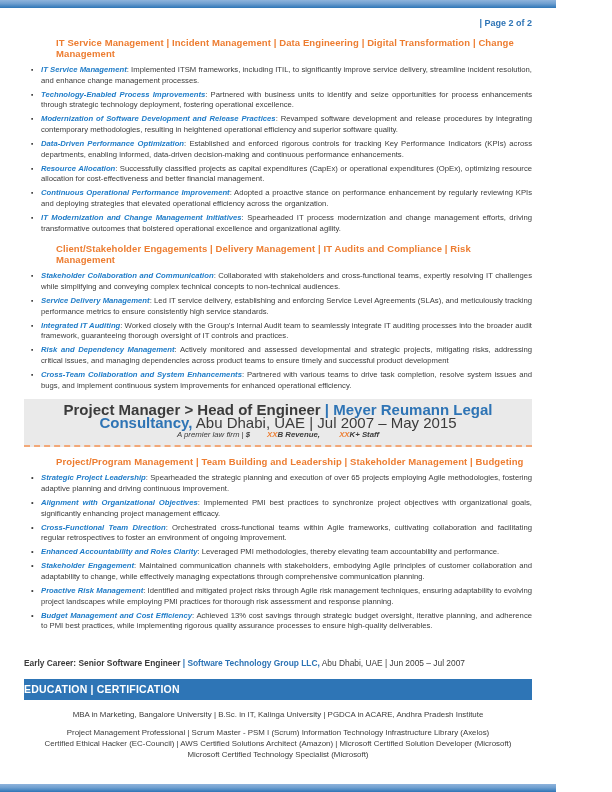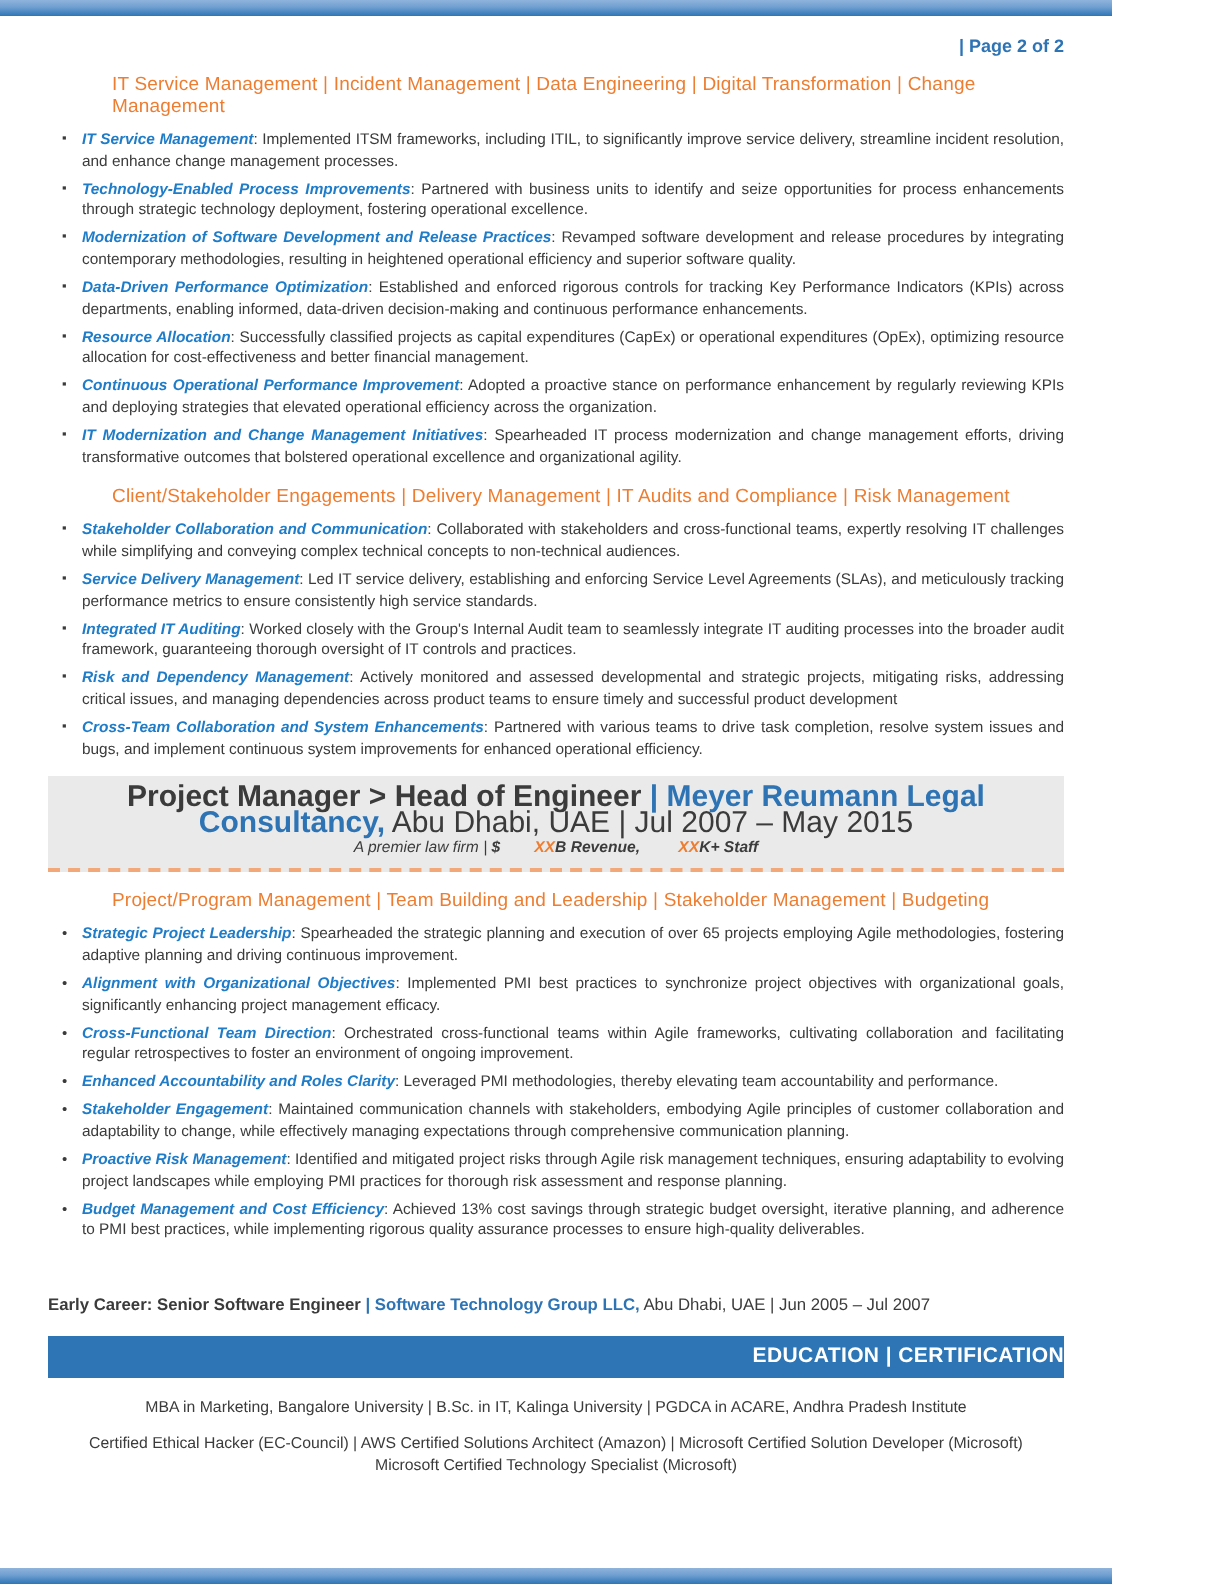--- a/index.html
+++ b/index.html
@@ -19,21 +19,21 @@
   .bar.top{top:0;}
   .bar.bottom{bottom:0;}
   .content{padding:14px 24px 0 24px;}
   .page-label{
     text-align:right;
     font-size:9px;font-weight:bold;color:#2e74b5;
     margin:4px 0 6px 0;
   }
   h2.sec-heading{
     margin:9px 0 6px 0;
-    font-size:9.5px;font-weight:normal;color:#ed7d31;
+    font-size:9.5px;font-weight:bold;color:#ed7d31;
     letter-spacing:.1px;
     padding-left:32px;
   }
   ul.bullets{list-style:none;margin:0;padding:0;}
   ul.bullets li{
     display:flex;
     margin:0 0 3.5px 0;
   }
   .marker{
     flex:0 0 17px;
@@ -64,21 +64,21 @@
   .early{
     margin:25px 0 0 0;
     font-size:8.4px;line-height:12px;
   }
   .banner{
     margin:10px 0 0 0;
     background:#2e75b6;
     color:#ffffff;
     font-weight:bold;
     font-size:10.5px;
-    text-align:right;
+    text-align:left;
     padding:4px 0 5px 0;
     letter-spacing:.2px;
   }
   .edu-line{
     margin:9px 0 0 0;
     text-align:center;
     font-size:7.9px;line-height:11px;
   }
   .certs{
     margin:7px 0 0 0;
@@ -195,20 +195,21 @@
         </ul>
     </section>
 
     <p class="early"><span class="bold">Early Career: </span><span class="bold">Senior Software Engineer</span><span class="blue"> | </span><span class="blue">Software Technology Group LLC,</span><span> Abu Dhabi, UAE | Jun 2005 – Jul 2007</span></p>
 
     <div class="banner">EDUCATION | CERTIFICATION</div>
 
     <p class="edu-line">MBA in Marketing, Bangalore University | B.Sc. in IT, Kalinga University | PGDCA in ACARE, Andhra Pradesh Institute</p>
 
     <div class="certs">
+        <div>Project Management Professional | Scrum Master - PSM I (Scrum) Information Technology Infrastructure Library (Axelos)</div>
         <div>Certified Ethical Hacker (EC-Council) | AWS Certified Solutions Architect (Amazon) | Microsoft Certified Solution Developer (Microsoft)</div>
         <div>Microsoft Certified Technology Specialist (Microsoft)</div>
       </div>
 
   </div>
 
   <div class="bar bottom"></div>
 </div>
 
 </body></html>

